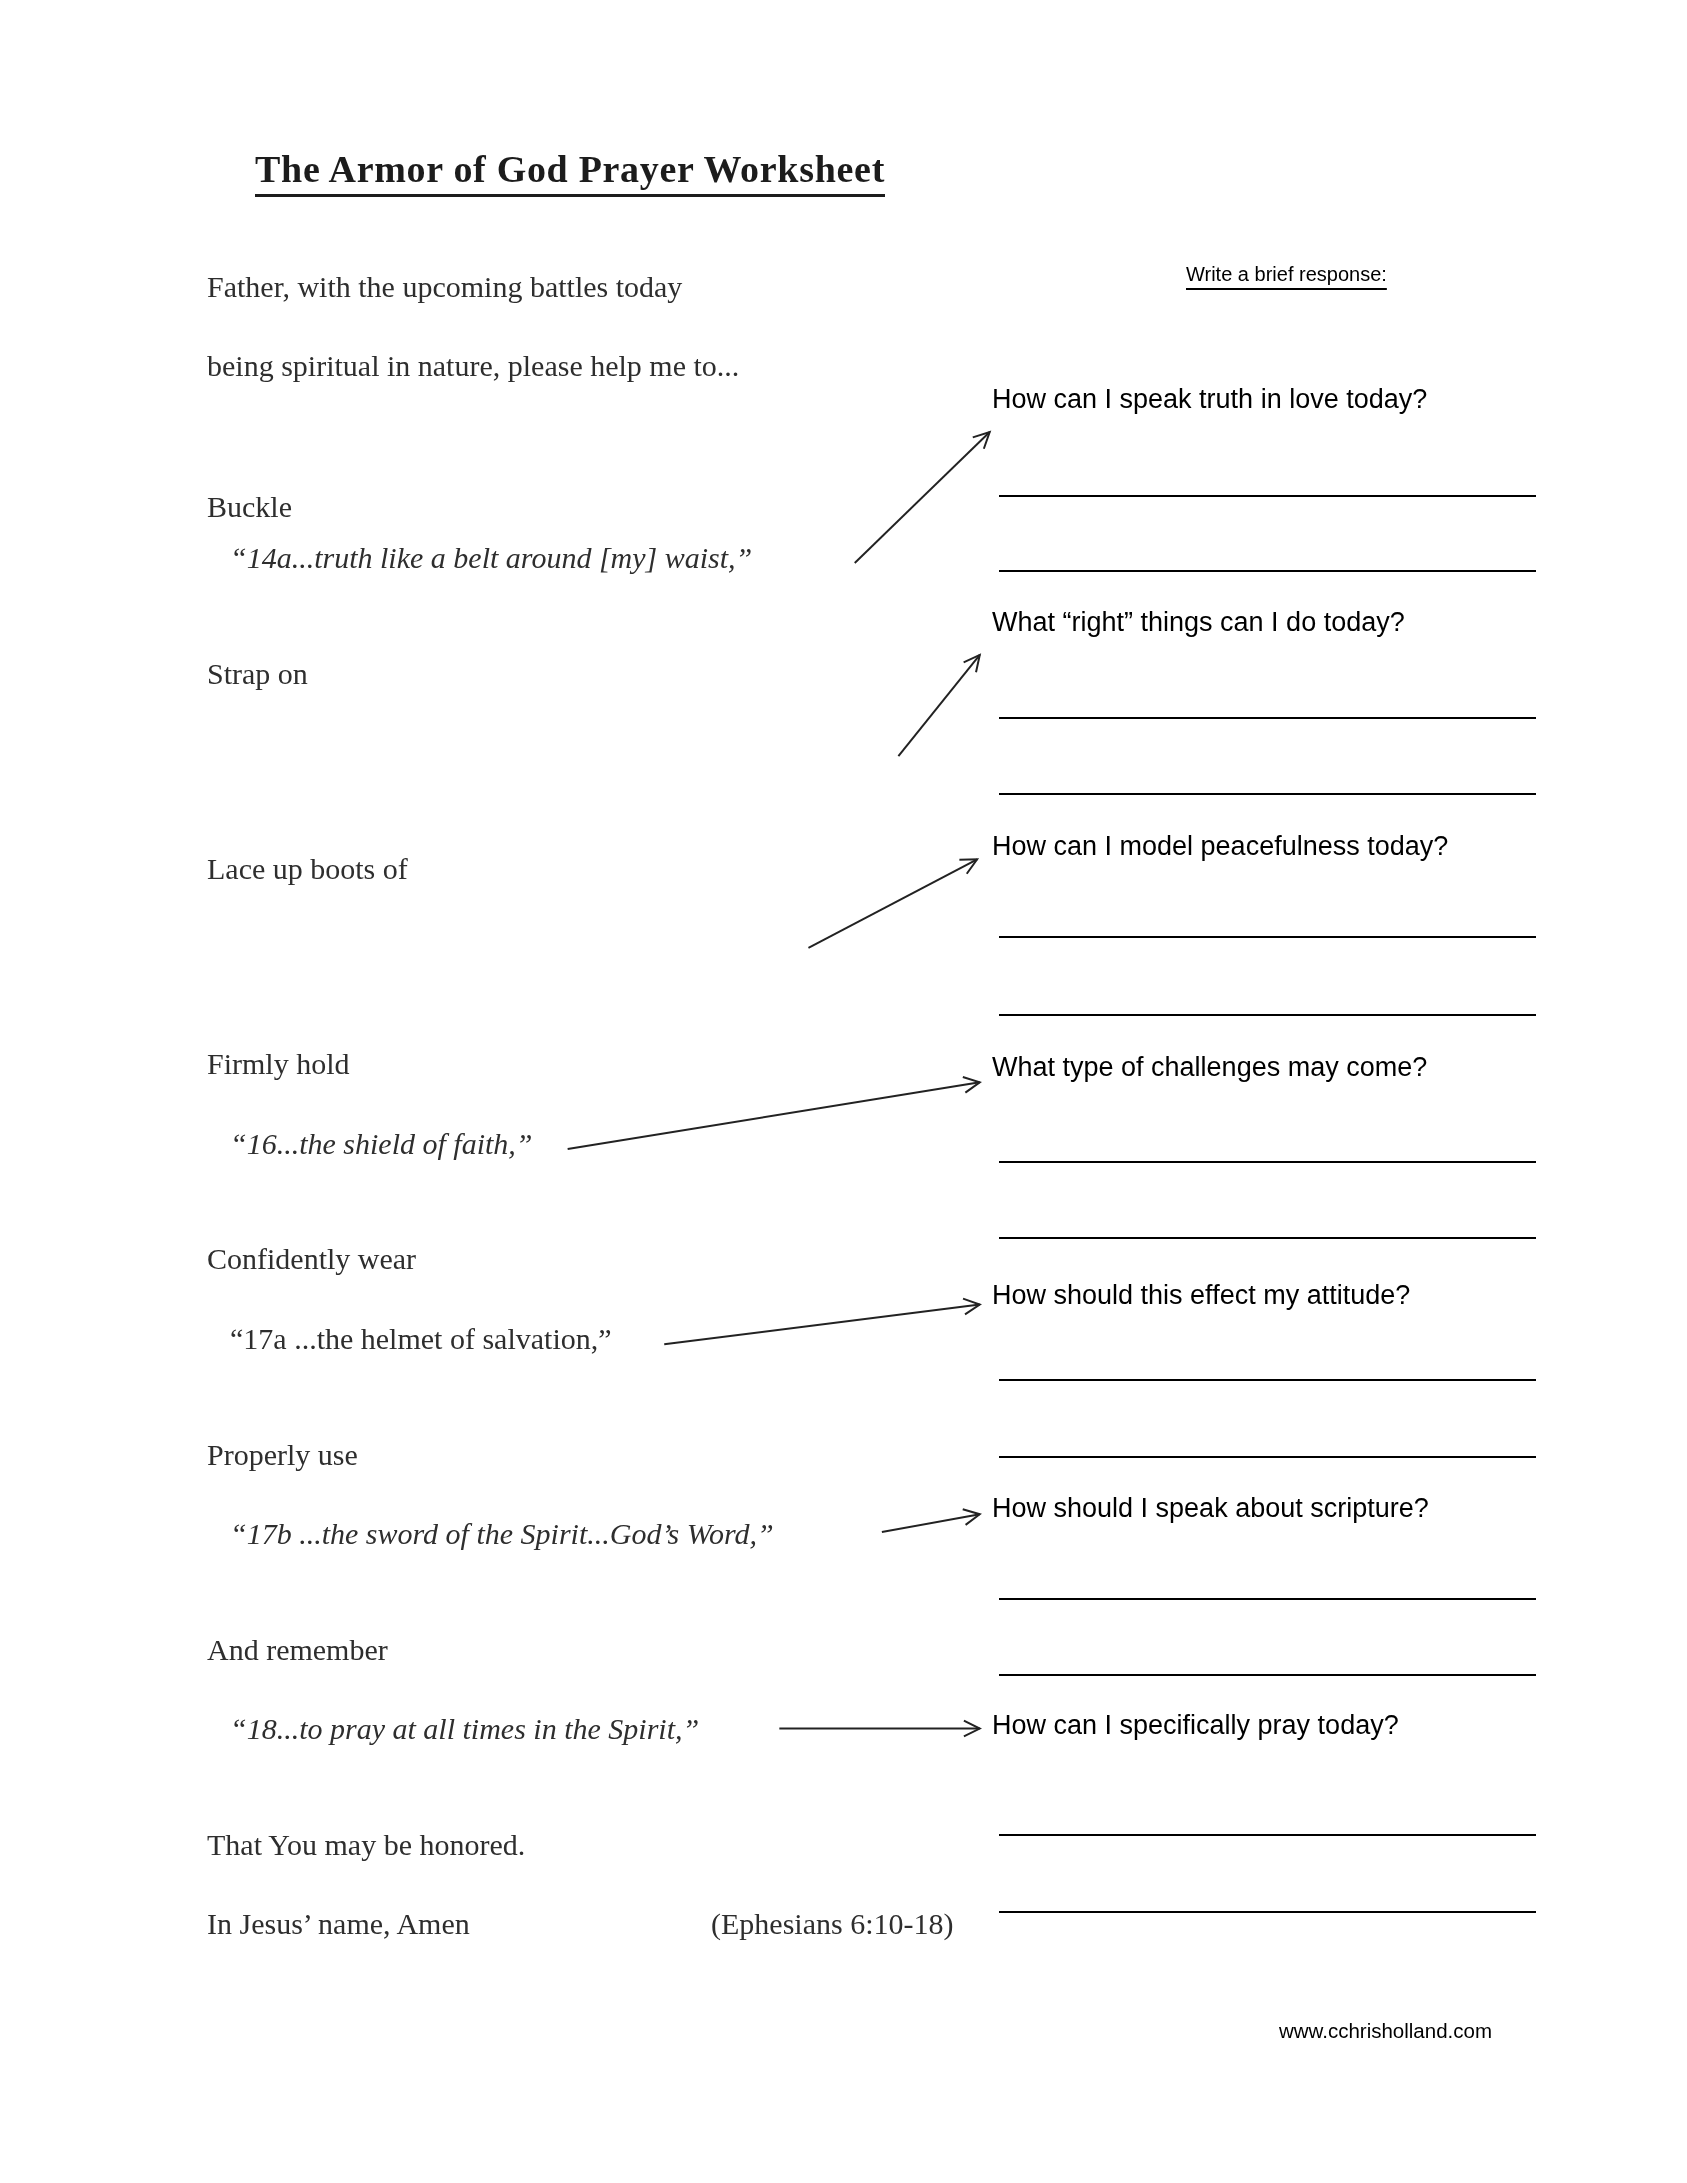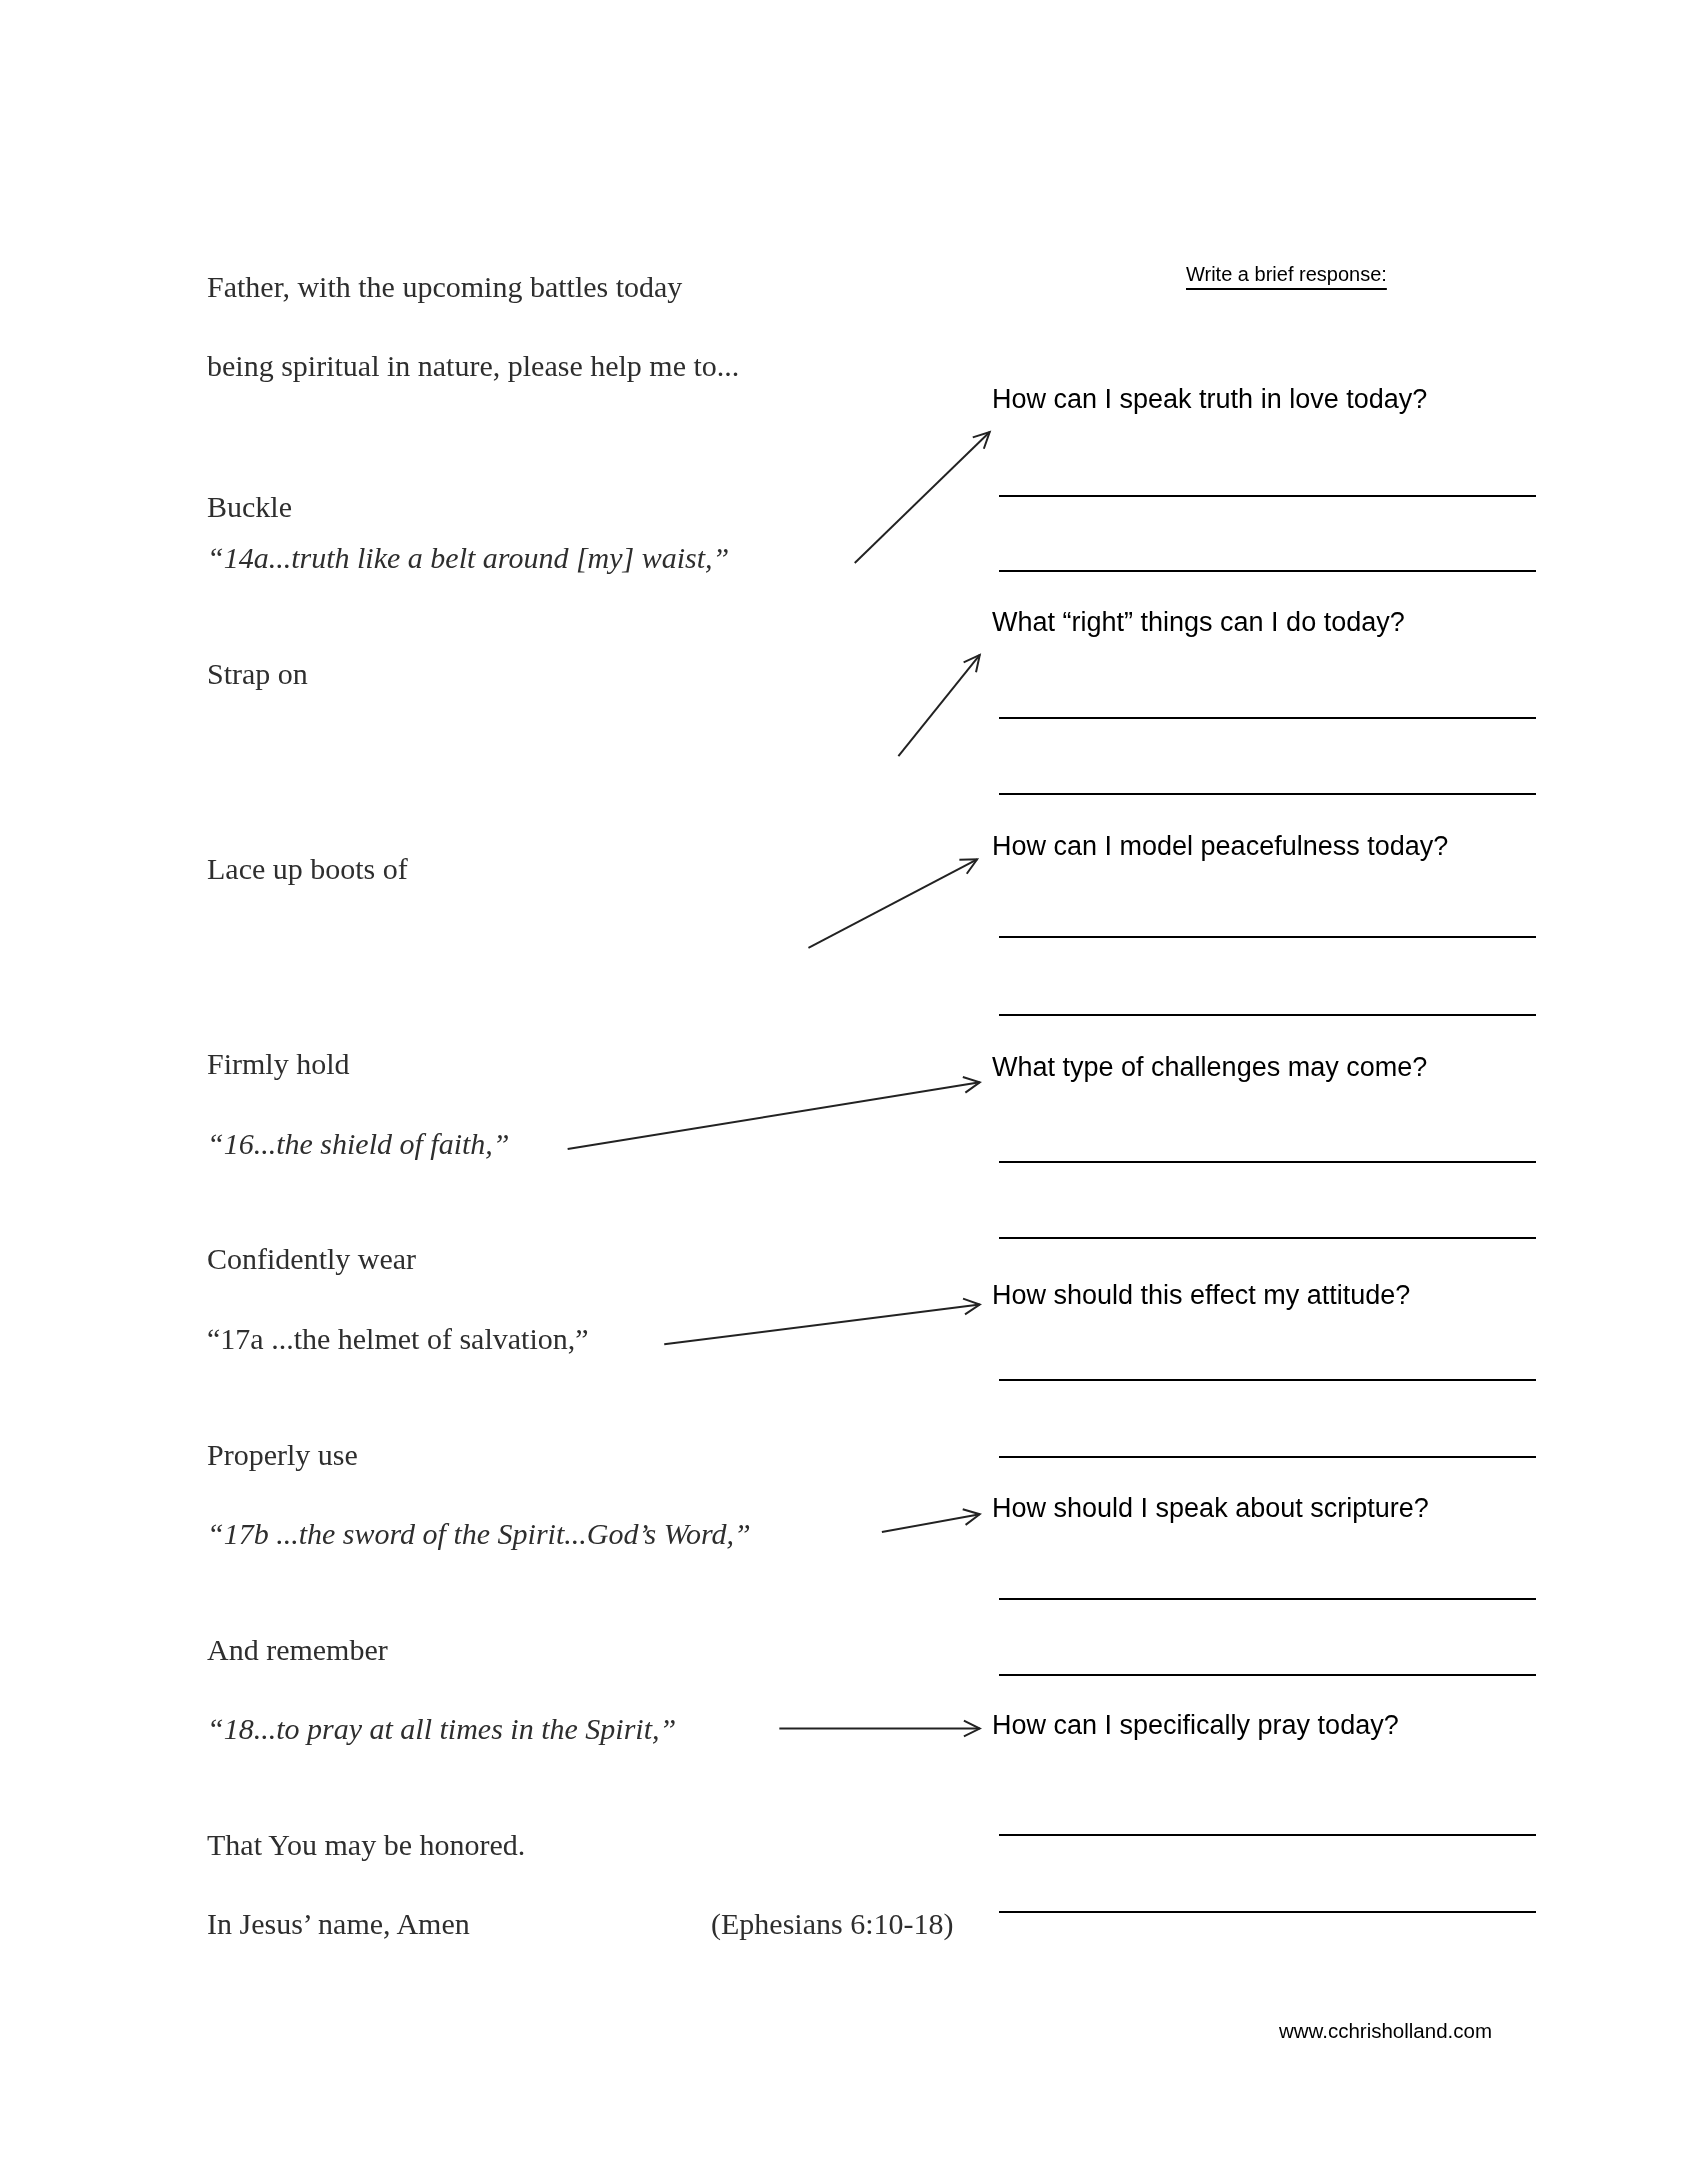--- a/index.html
+++ b/index.html
@@ -2,37 +2,38 @@
 <html style="font-size:10.6px"><head>
 <meta charset="utf-8">
 <style>
   html,body{margin:0;padding:0;background:#ffffff;}
   .page{position:relative;width:1687px;height:2183px;background:#ffffff;overflow:hidden;}
   .title{position:absolute;left:255px;top:147px;font-family:"Liberation Serif",serif;
          font-weight:bold;font-size:38px;color:#1c1c1c;border-bottom:3.3px solid #1c1c1c;
          padding-bottom:3.3px;white-space:nowrap;letter-spacing:0.7px;}
   .serif{position:absolute;left:207px;font-family:"Liberation Serif",serif;
          font-size:30px;color:#2e2e2e;white-space:nowrap;}
-  .quote{font-style:italic;}
+  .quote{font-style:italic;margin-left:23px;}
   .quote.roman{font-style:normal;}
   .sans{position:absolute;left:992px;font-family:"Liberation Sans",sans-serif;
         font-size:27px;color:#000000;white-space:nowrap;}
   .col-header{left:1164px;font-size:20px;text-decoration:underline;
               text-underline-offset:6.6px;text-decoration-thickness:2px;margin-left:22px;}
   .answer-line{position:absolute;left:999px;width:537px;height:0;border-top:2.6px solid #000000;}
   .scripture-ref{left:711px;}
   .footer{position:absolute;left:1254px;top:2019px;width:238px;text-align:right;
           font-family:"Liberation Sans",sans-serif;font-size:20.5px;color:#000000;white-space:nowrap;}
   svg.arrows{position:absolute;left:0;top:0;width:1687px;height:2183px;pointer-events:none;}
 </style>
 </head>
 <body>
 
 <div class="page">
 
+  <div class="title">The Armor of God Prayer Worksheet</div>
 
   <div class="serif" style="top:270px">Father, with the upcoming battles today</div>
   <div class="serif" style="top:349px">being spiritual in nature, please help me to...</div>
 
   <div class="serif" style="top:490px">Buckle</div>
   <div class="serif quote" style="top:541px">“14a...truth like a belt around [my] waist,”</div>
 
   <div class="serif" style="top:657px">Strap on</div>
 
   <div class="serif" style="top:852px">Lace up boots of</div>

